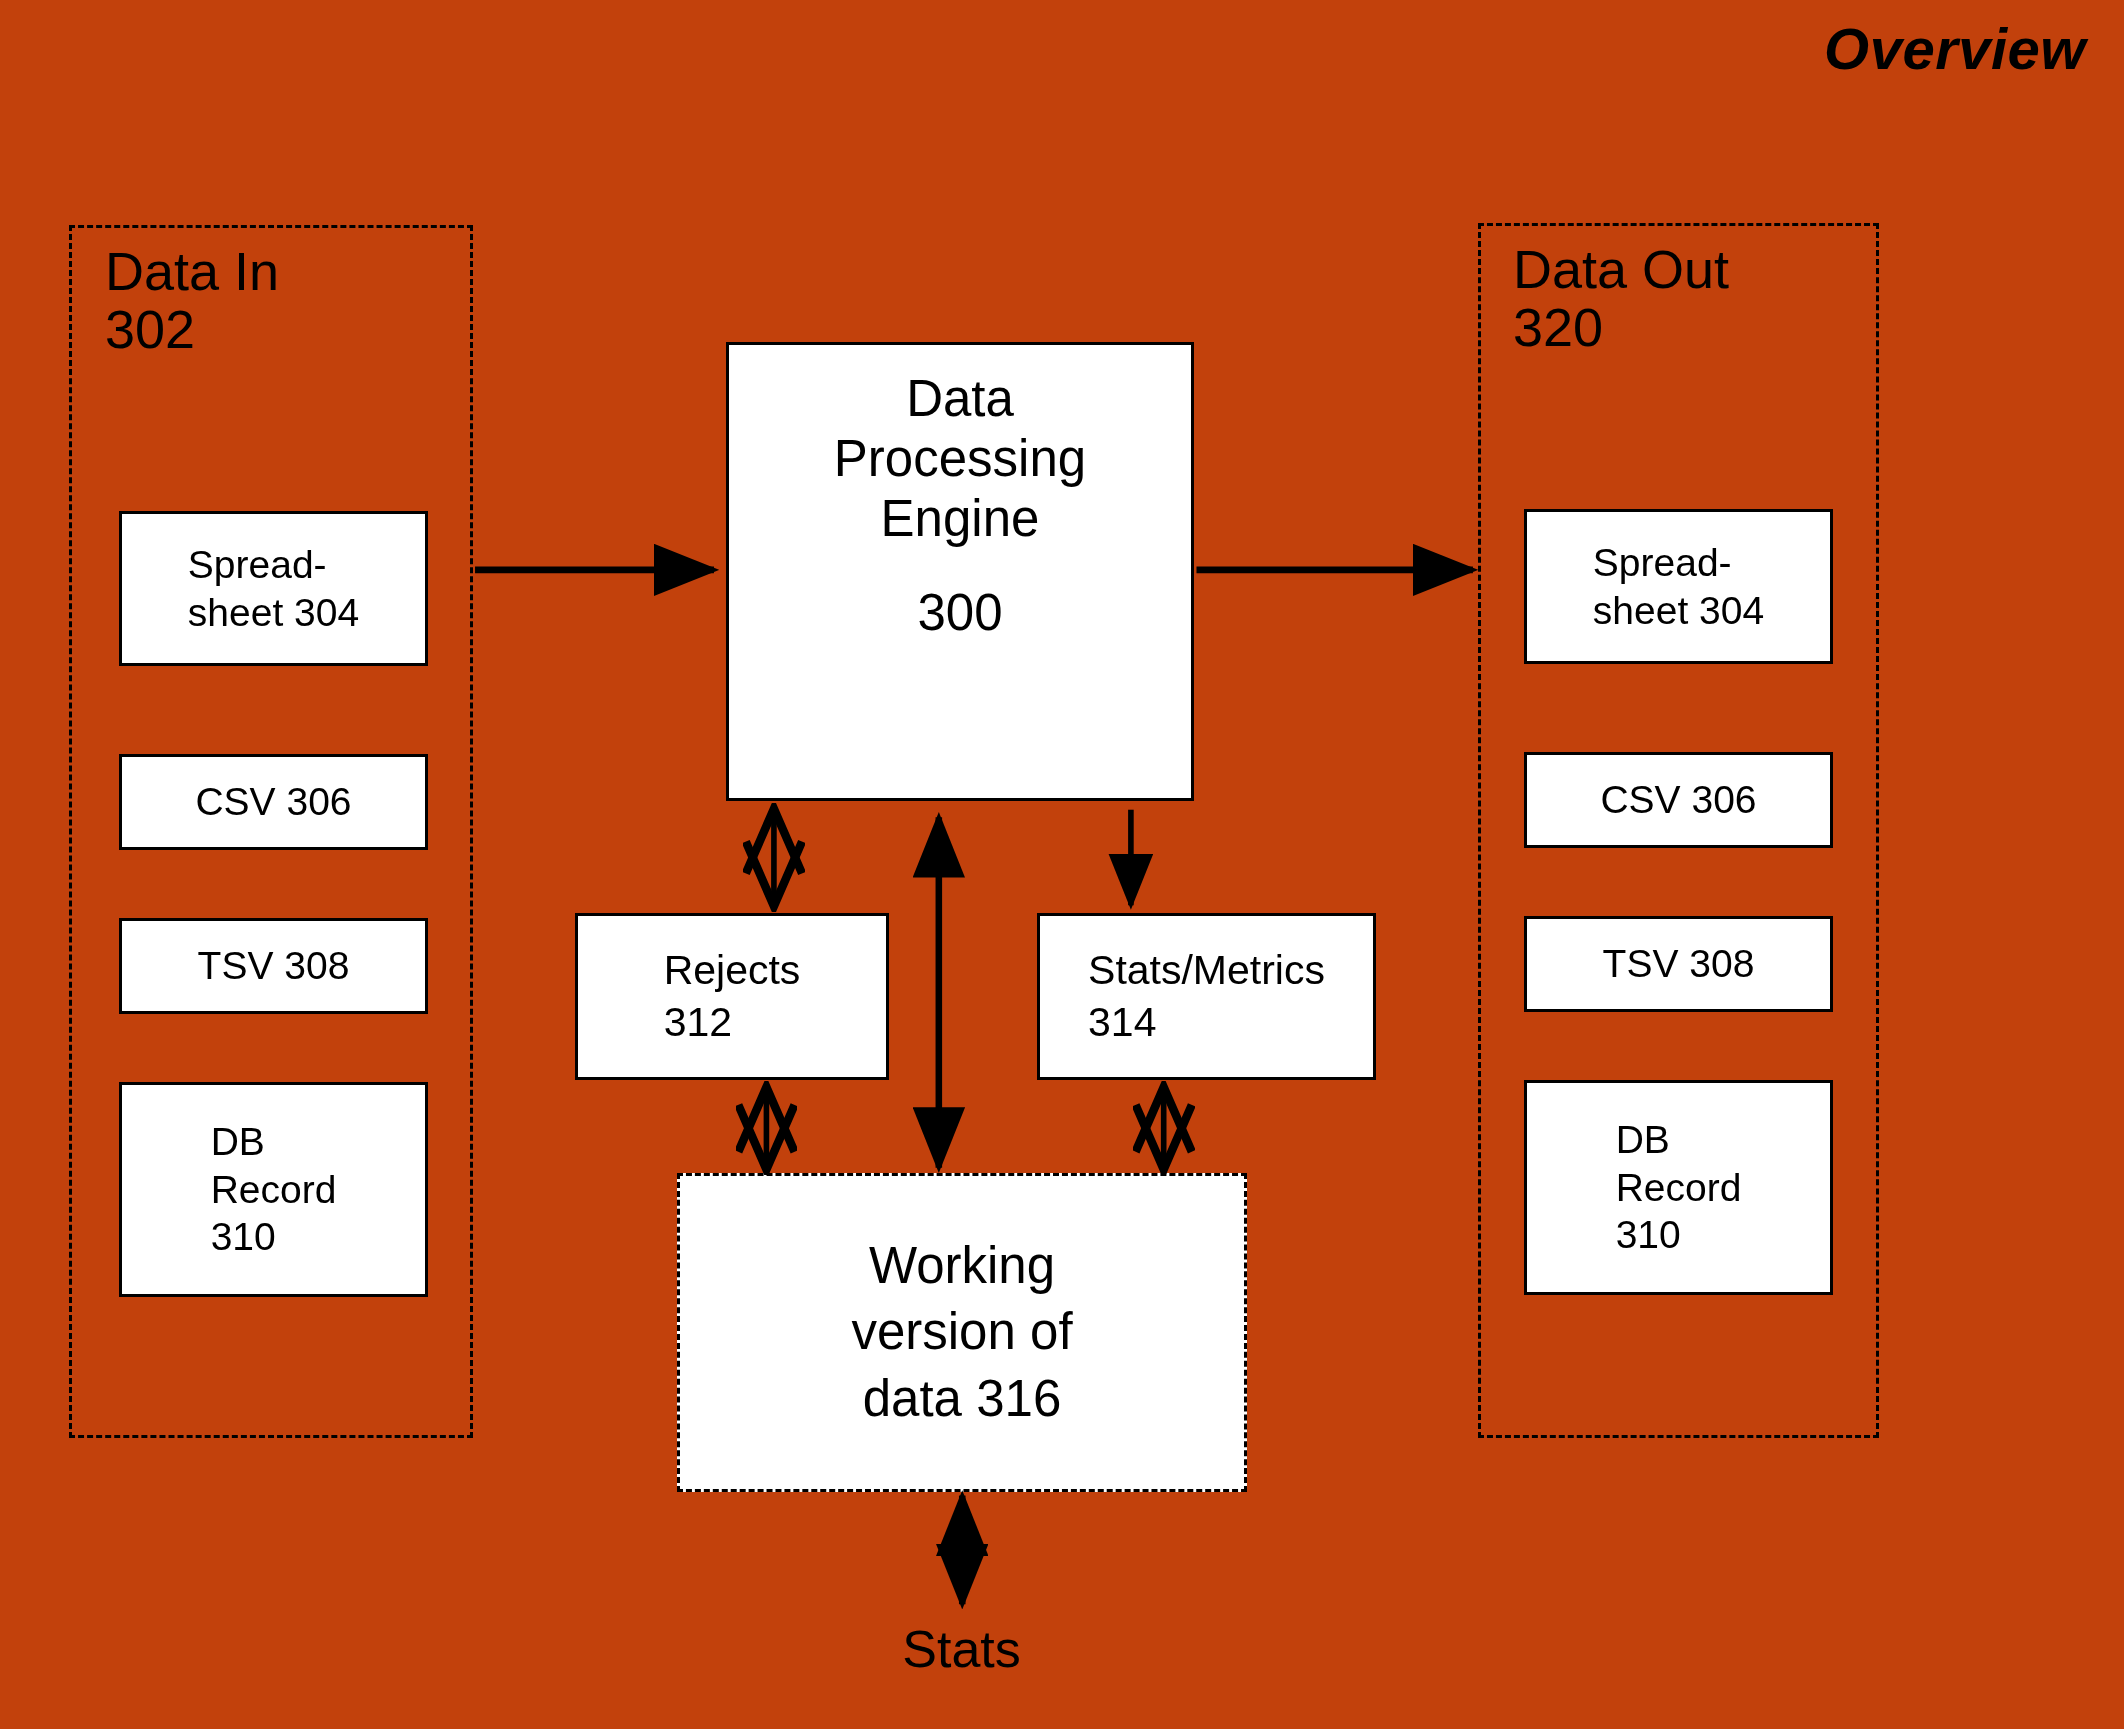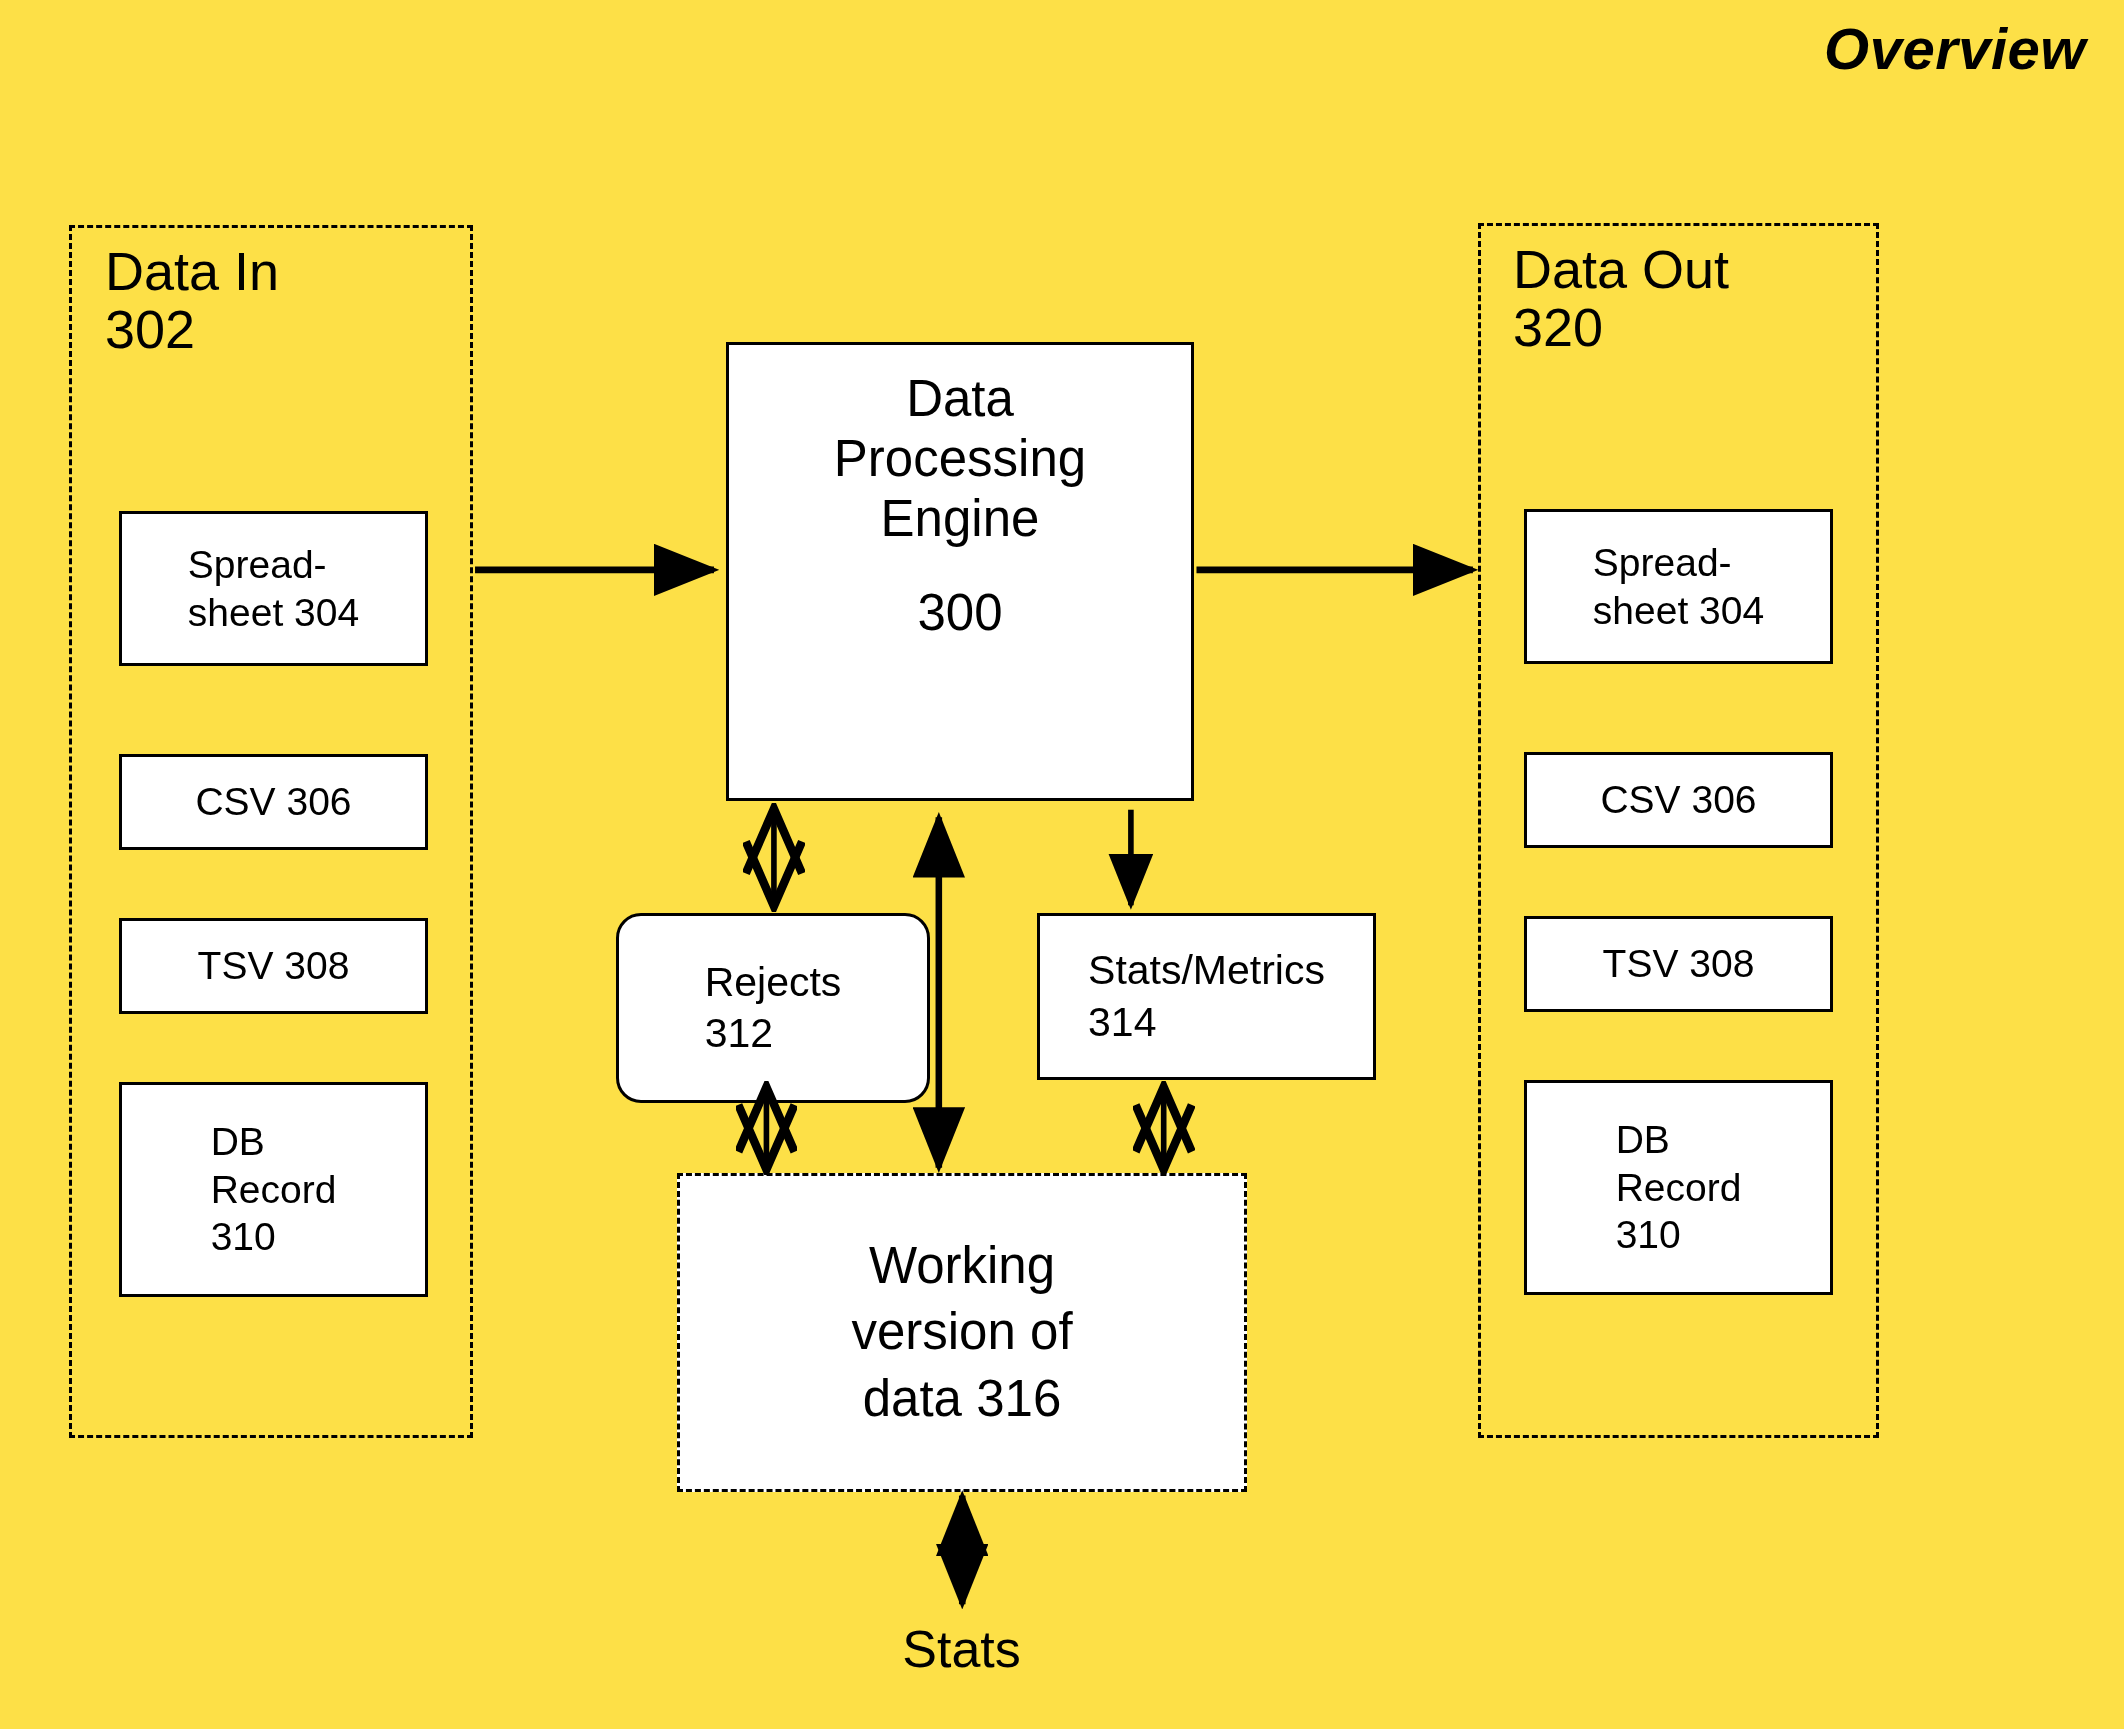--- a/index.html
+++ b/index.html
@@ -8,21 +8,21 @@
     background: #ffffff;
   }
   body {
     font-family: "Liberation Sans", sans-serif;
     color: #000000;
   }
   #page {
     position: relative;
     width: 2125px;
     height: 1730px;
-    background: #fde047;
+    background: #c2410c;
     overflow: hidden;
   }
 
   
   .fig-title {
     position: absolute;
     right: 39px;
     top: 15px;
     font-size: 58px;
     font-weight: bold;
@@ -148,21 +148,21 @@
 Record
 310</div>
 
   <div class="engine" style="left:726px; top:342px; width:468px; height:459px;">
     <div class="engine-name">Data
 Processing
 Engine</div>
     <div class="engine-num">300</div>
   </div>
 
-  <div class="node node-md" style="left:616px; top:913px; width:314px; height:190px;border-radius:25px;">Rejects
+  <div class="node node-md" style="left:575px; top:913px; width:314px; height:167px;">Rejects
 312</div>
 
   <div class="node node-md" style="left:1037px; top:913px; width:339px; height:167px;">Stats/Metrics
 314</div>
 
   <div class="node-dashed" style="left:677px; top:1173px; width:570px; height:319px;">Working
 version of
 data 316</div>
 
   <div class="plain-label" style="left:793px; top:1619px; width:337px;">Stats</div>

